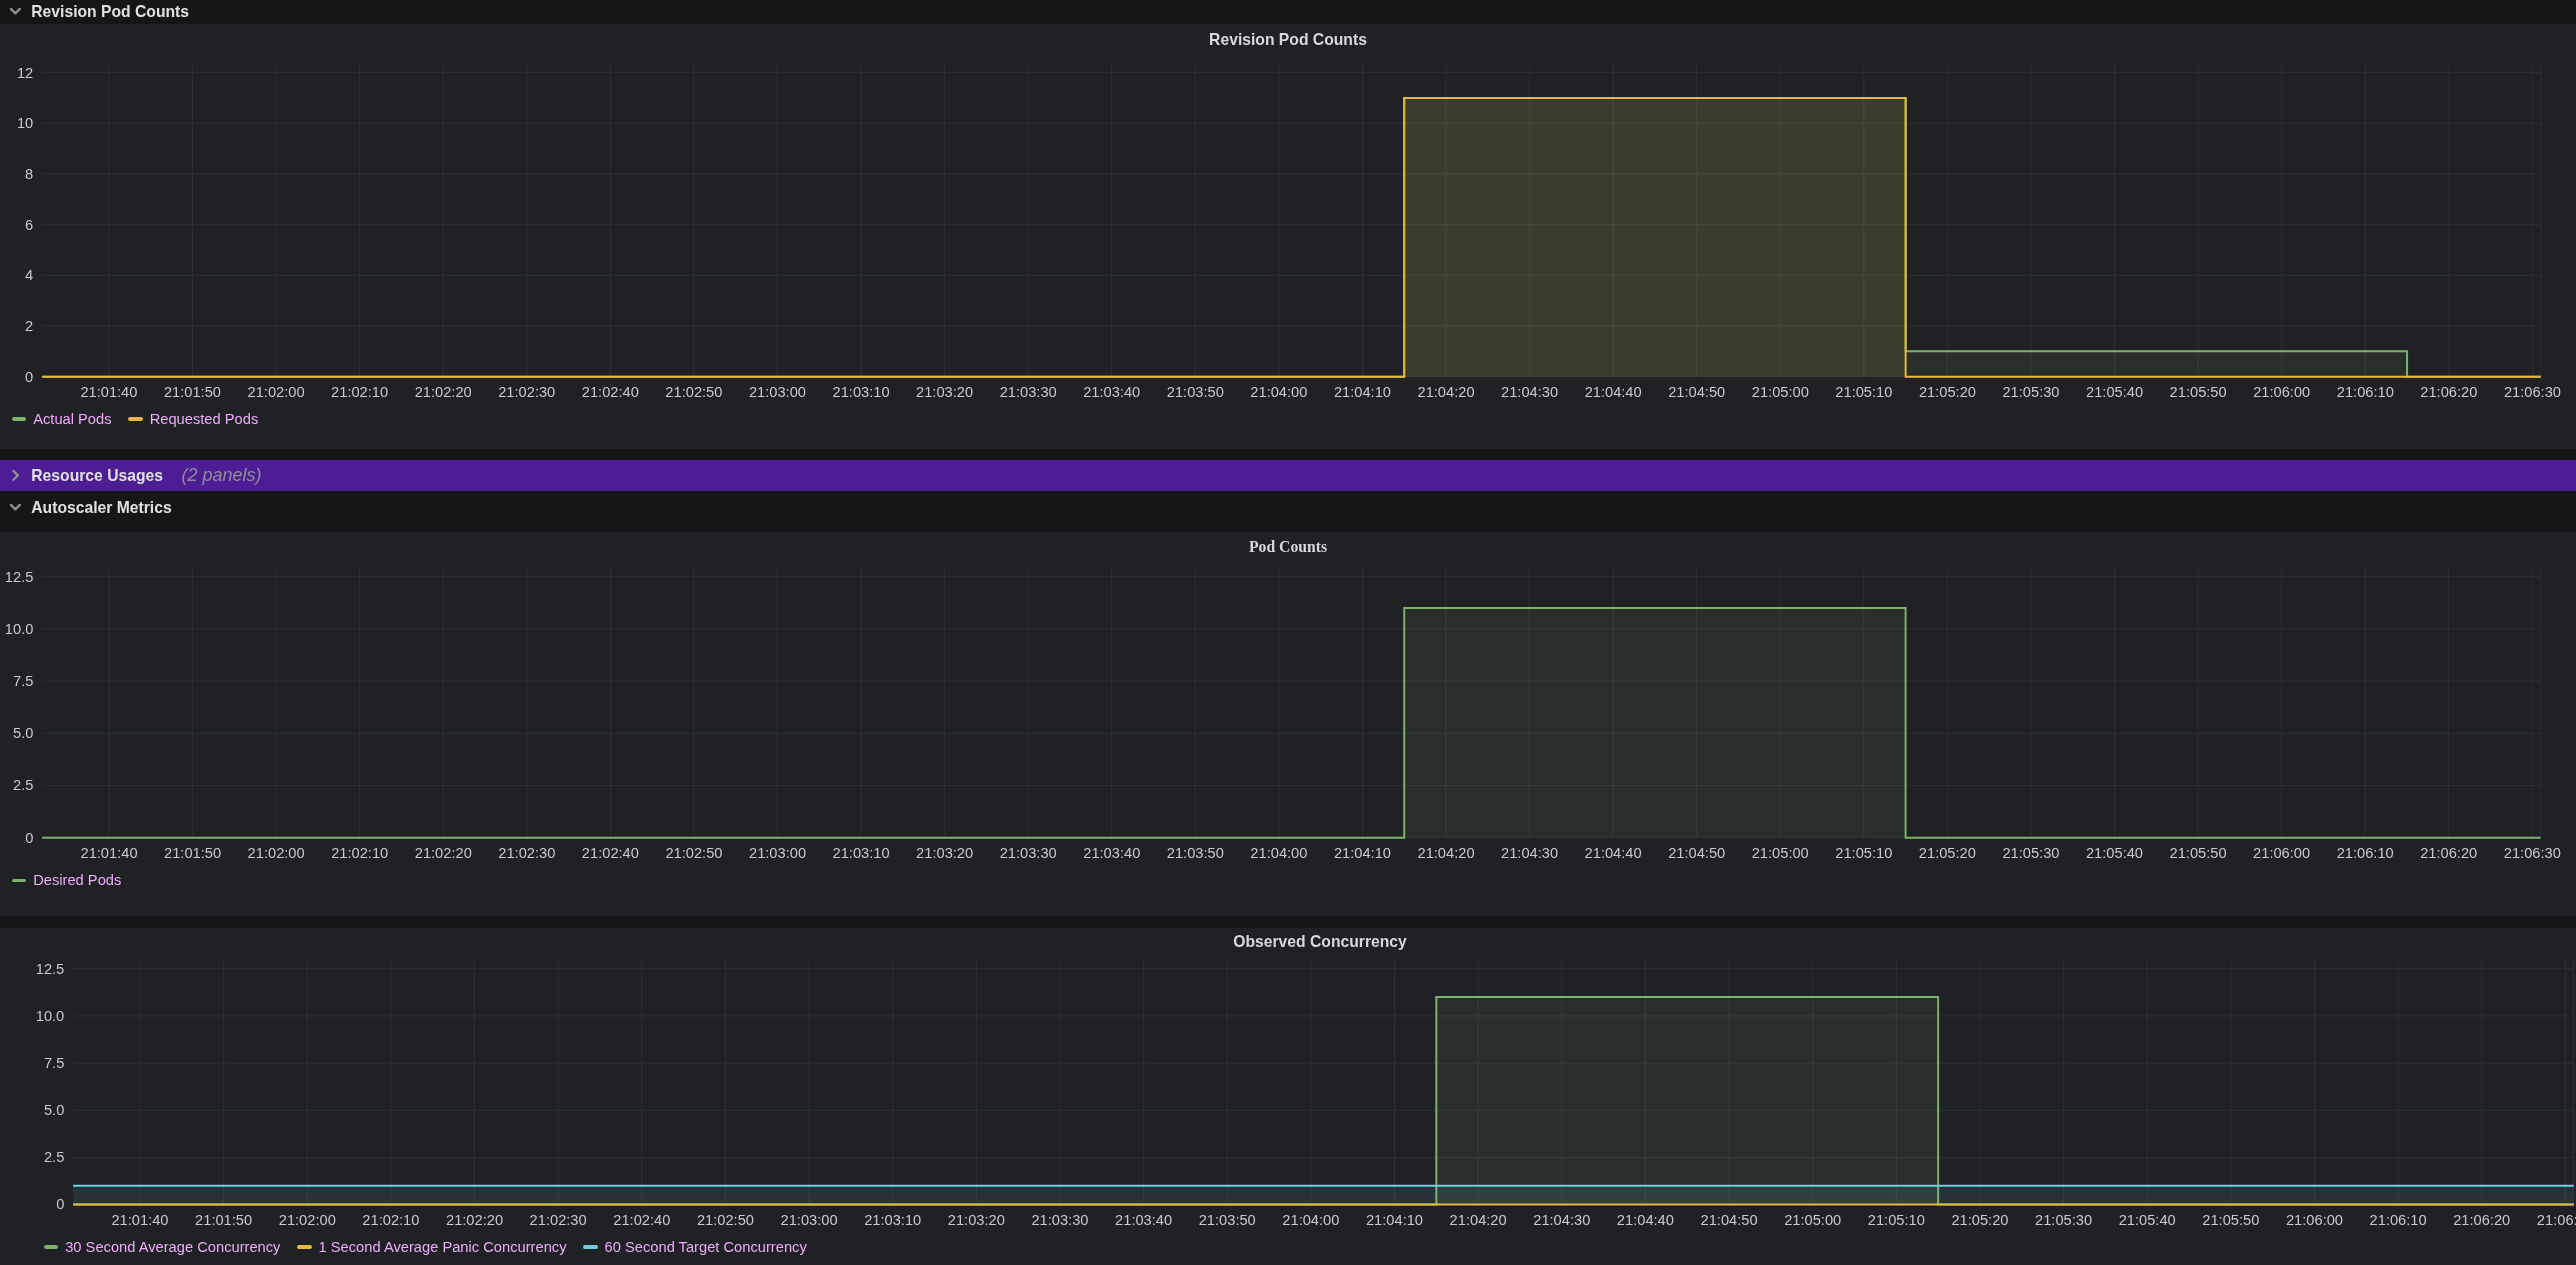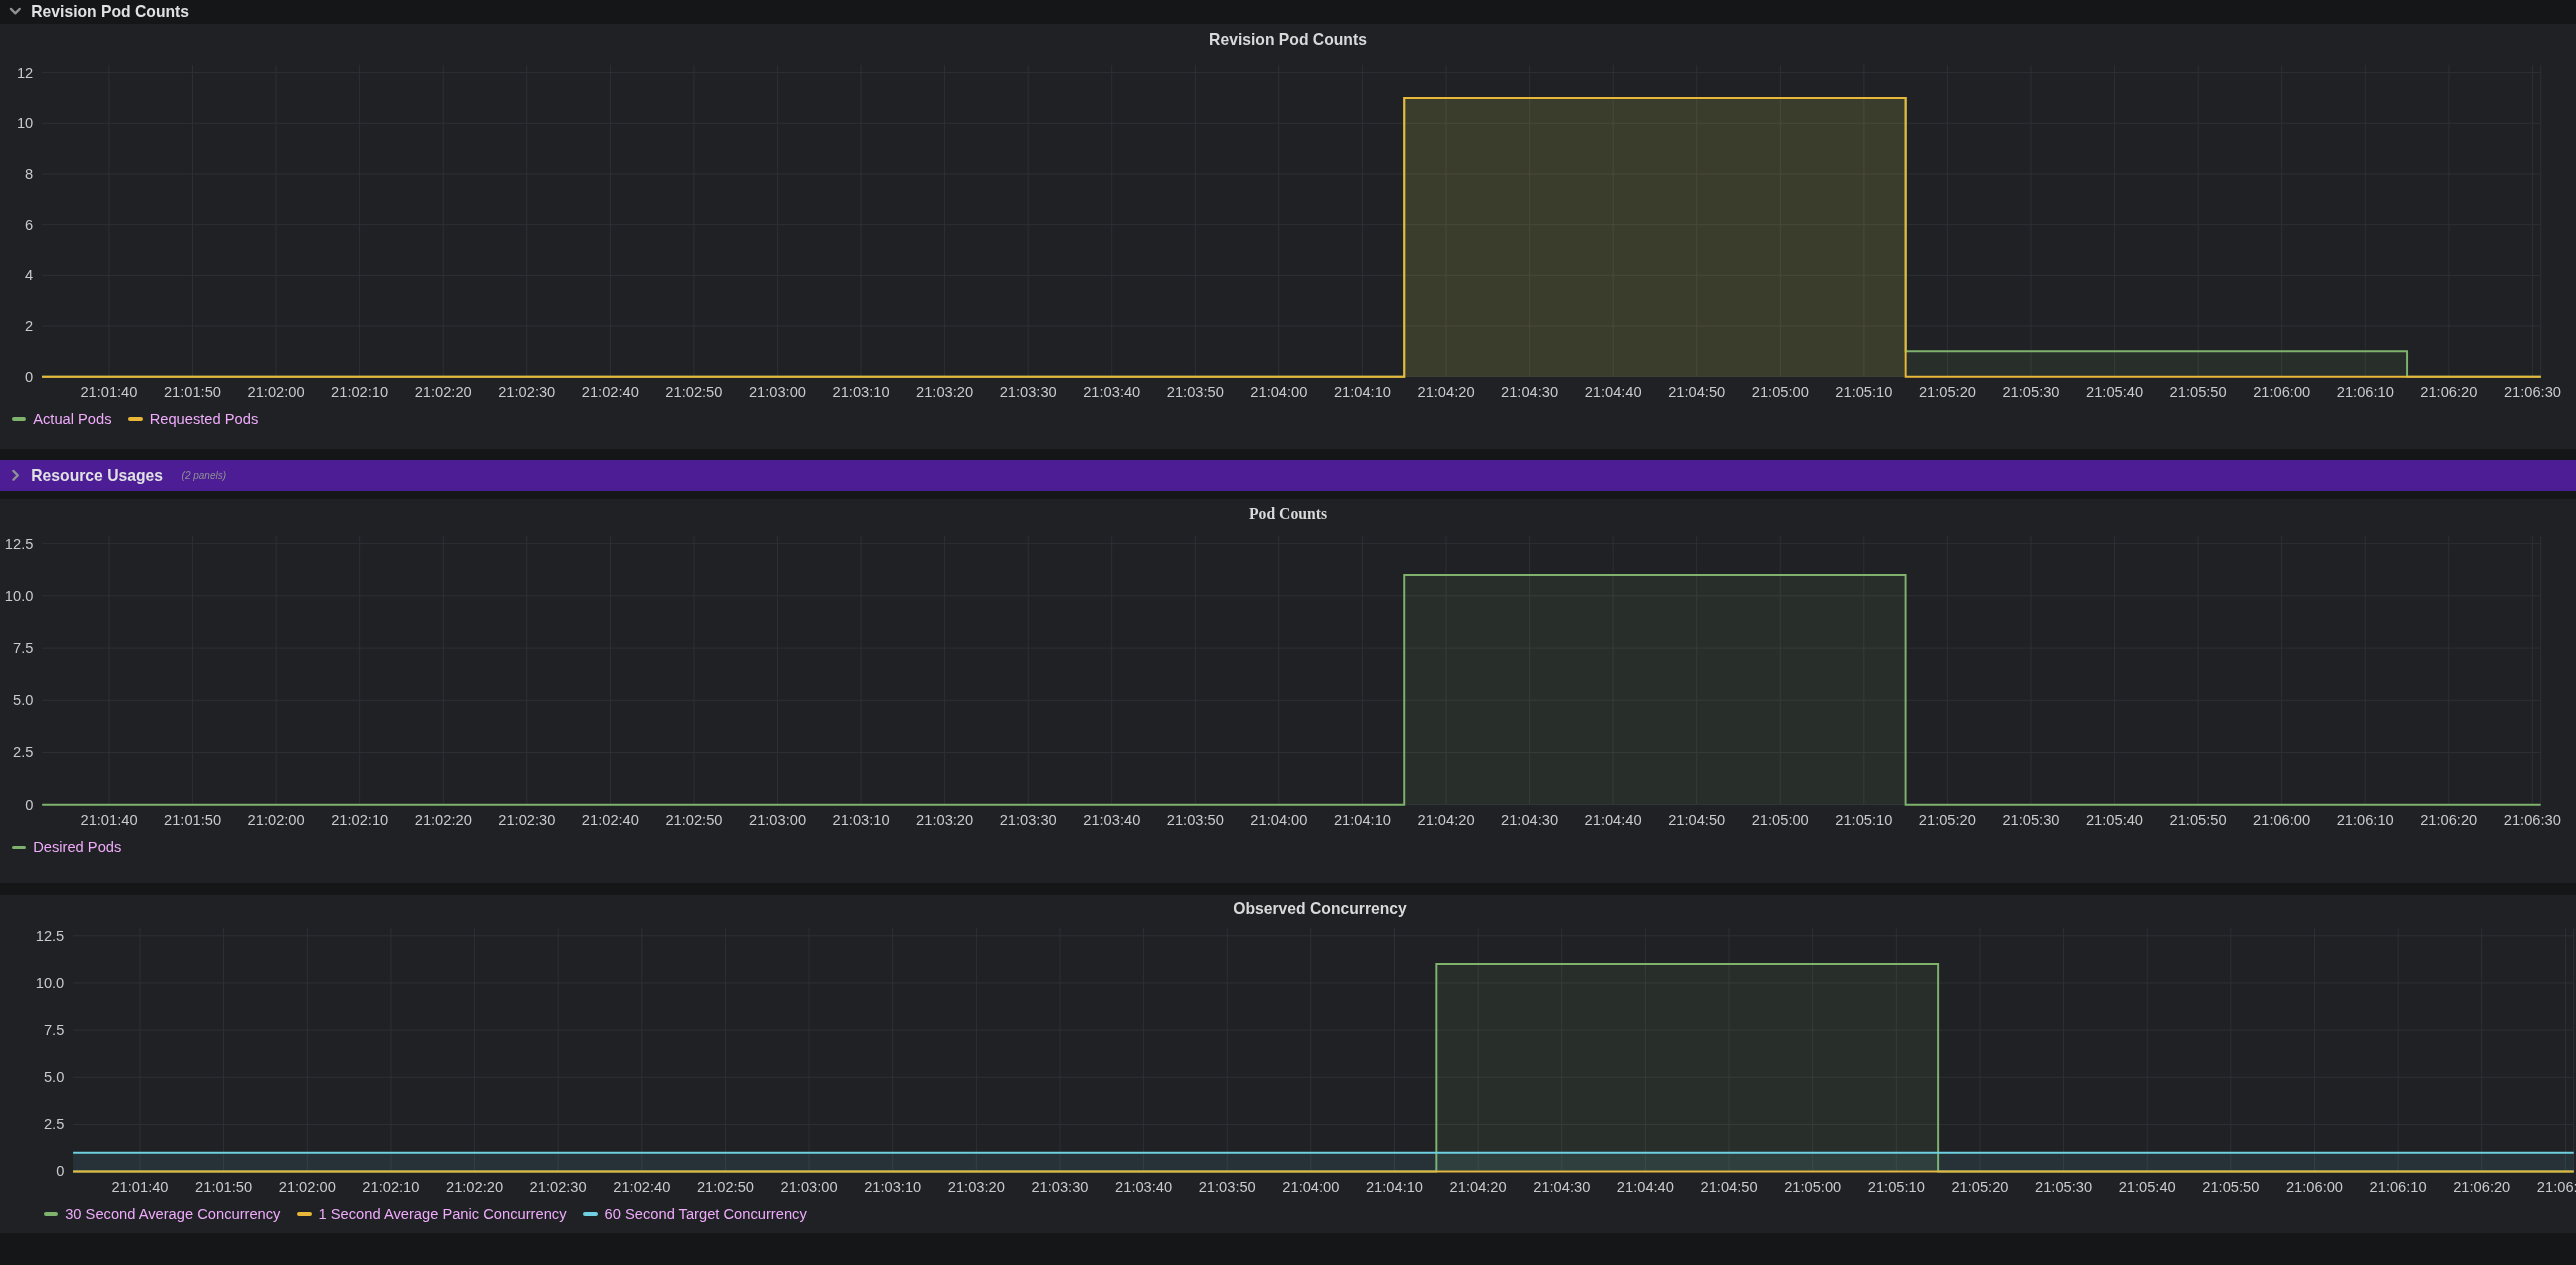--- a/index.html
+++ b/index.html
@@ -8,21 +8,21 @@
     background:#151618;
     font-family:"Liberation Sans",sans-serif;
     color:#d8d9da;
   }
   .row-header{
     height:23.5px;display:flex;align-items:center;gap:8.8px;
     padding:0 7.8px;font-size:15.7px;font-weight:bold;color:#e0e1e3;
     cursor:pointer;
   }
   .row-header .chev{display:flex;align-items:center;}
-  .row-note{font-weight:normal;font-style:italic;font-size:10px;color:#8e9094;margin-left:9.8px;}
+  .row-note{font-weight:normal;font-style:italic;font-size:18px;color:#8e9094;margin-left:9.8px;}
   .row-strip{background:#4c1d95;}
   .gap12{height:11.7px;}
   .gap8{height:7.8px;}
   .panel{background:#1f2124;width:2576px;}
   .panel-title{
     text-align:center;font-weight:bold;font-size:15.7px;color:#d8d9da;
     display:flex;align-items:center;justify-content:center;cursor:pointer;
   }
   .p1 .panel-title{height:33px;}
   .p2 .panel-title{height:31px;font-family:Liberation Serif, serif;}
@@ -153,20 +153,28 @@
   <div class="row-header row-strip" style="height:31px">
     <span class="chev">
       <svg width="14.7" height="14.7" viewBox="0 0 15 15">
           <path d="M5.5 3 L10 7.5 L5.5 12" fill="none" stroke="#8e9094" stroke-width="2.4" stroke-linecap="round" stroke-linejoin="round"></path>
         </svg>
     </span>
     <span>Resource Usages</span>
     <span class="row-note">(2 panels)</span>
   </div>
 
+  <div class="row-header" style="height:33px">
+    <span class="chev">
+      <svg width="14.7" height="14.7" viewBox="0 0 15 15">
+          <path d="M3 5 L7.5 9.5 L12 5" fill="none" stroke="#8e9094" stroke-width="2.4" stroke-linecap="round" stroke-linejoin="round"></path>
+        </svg>
+    </span>
+    <span>Autoscaler Metrics</span>
+  </div>
 
   <div class="gap8"></div>
 
   <section class="panel p2">
     <div class="panel-title">Pod Counts</div>
     <div class="chart"><svg width="2576" height="304" viewBox="0 0 2633 311">
           <line x1="42" y1="281" x2="2598" y2="281" stroke="#2e3035" stroke-width="1"></line>
           <text x="33" y="286" text-anchor="end" fill="#c9cacc" font-size="15">0</text>
           <line x1="42" y1="227.6" x2="2598" y2="227.6" stroke="#2e3035" stroke-width="1"></line>
           <text x="33" y="232.6" text-anchor="end" fill="#c9cacc" font-size="15">2.5</text>

